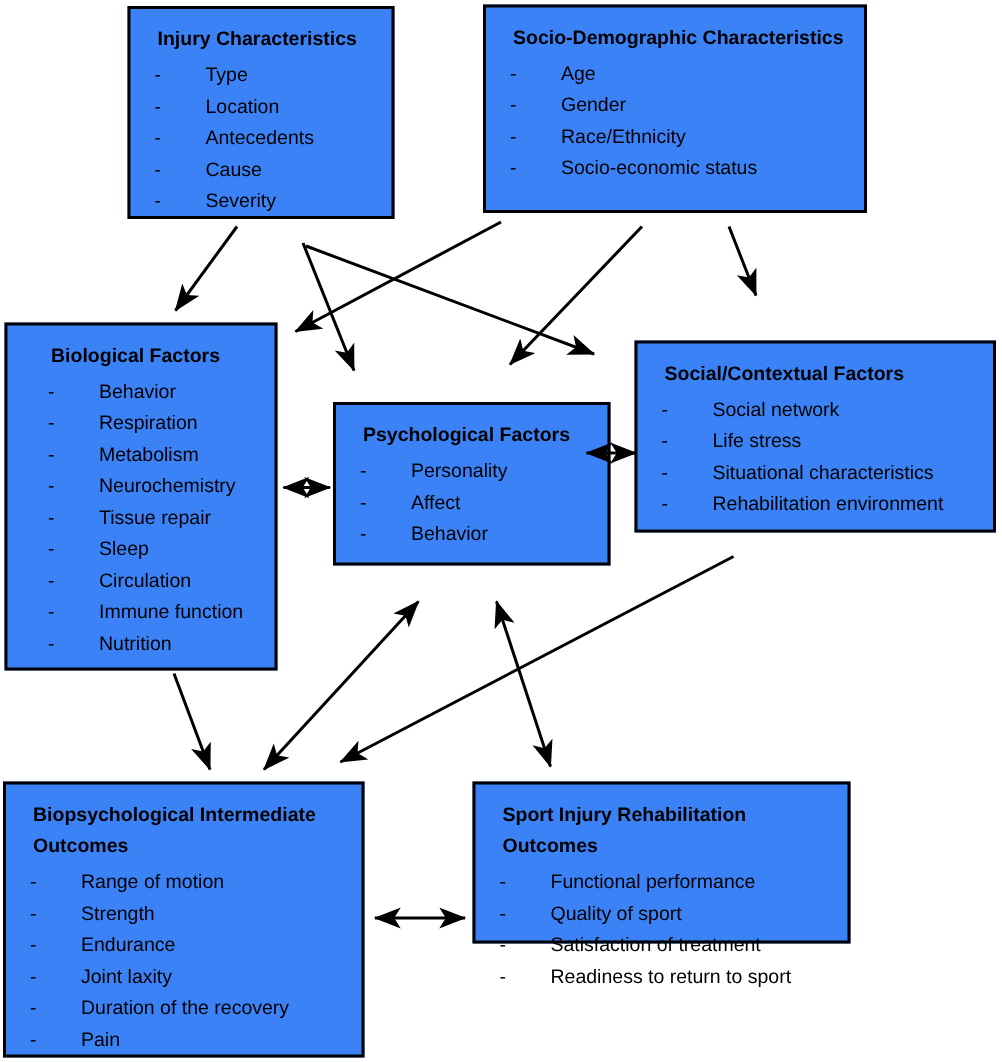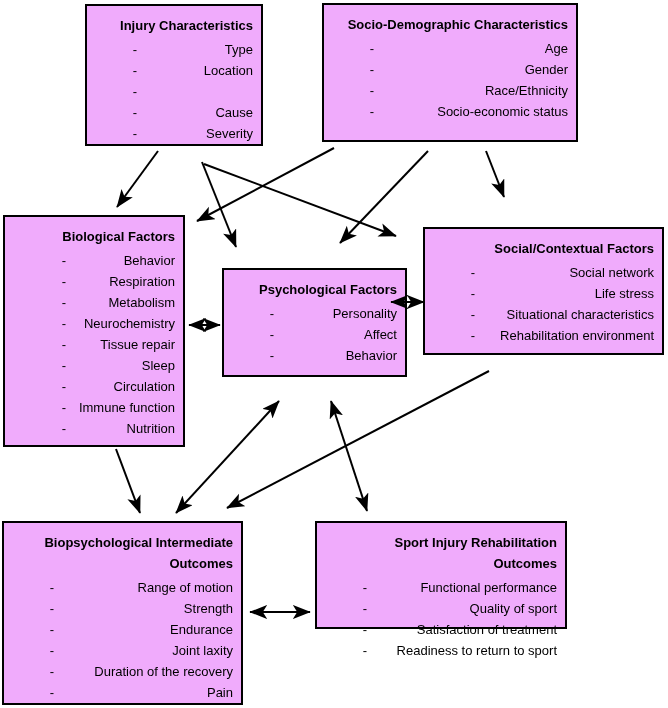--- a/index.html
+++ b/index.html
@@ -11,27 +11,26 @@
     position: relative;
     width: 668px;
     height: 708px;
     background: #ffffff;
     font-family: "Liberation Sans", "DejaVu Sans", sans-serif;
     color: #000000;
     overflow: hidden;
   }
   .box {
     position: absolute;
-    background: #f0abfc;
+    background: #3b82f6;
     border: 2px solid #000000;
     box-sizing: border-box;
     padding: 9px 8px 4px 16px;
     font-size: 13px;
     line-height: 21px;
-    text-align: right;
   }
   .box-title {
     font-weight: bold;
     margin: 0 0 3px 2px;
   }
   ul.box-items {
     list-style: none;
     margin: 0;
     padding: 0;
   }
@@ -72,20 +71,21 @@
         <li>
           <span class="dash">-</span>
           <span class="item-label">Type</span>
         </li>
         <li>
           <span class="dash">-</span>
           <span class="item-label">Location</span>
         </li>
         <li>
           <span class="dash">-</span>
+          <span class="item-label">Antecedents</span>
         </li>
         <li>
           <span class="dash">-</span>
           <span class="item-label">Cause</span>
         </li>
         <li>
           <span class="dash">-</span>
           <span class="item-label">Severity</span>
         </li>
       </ul>

